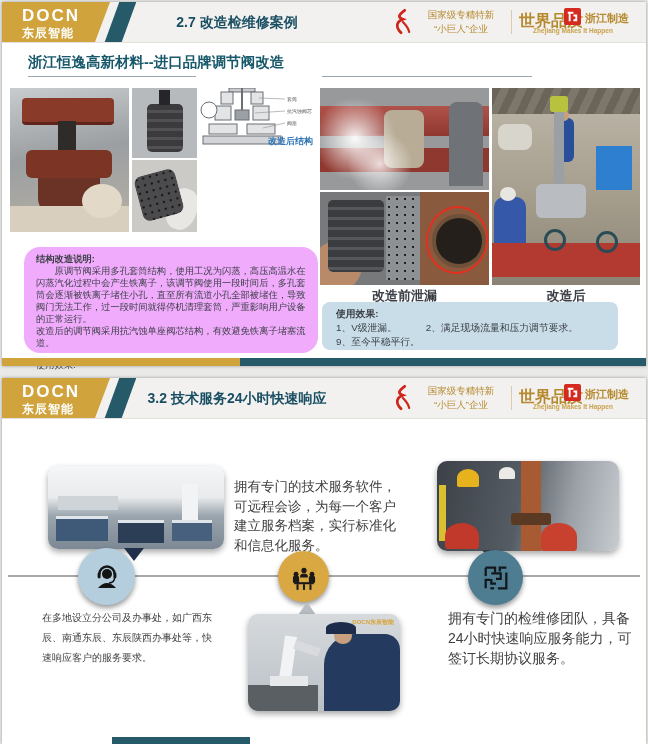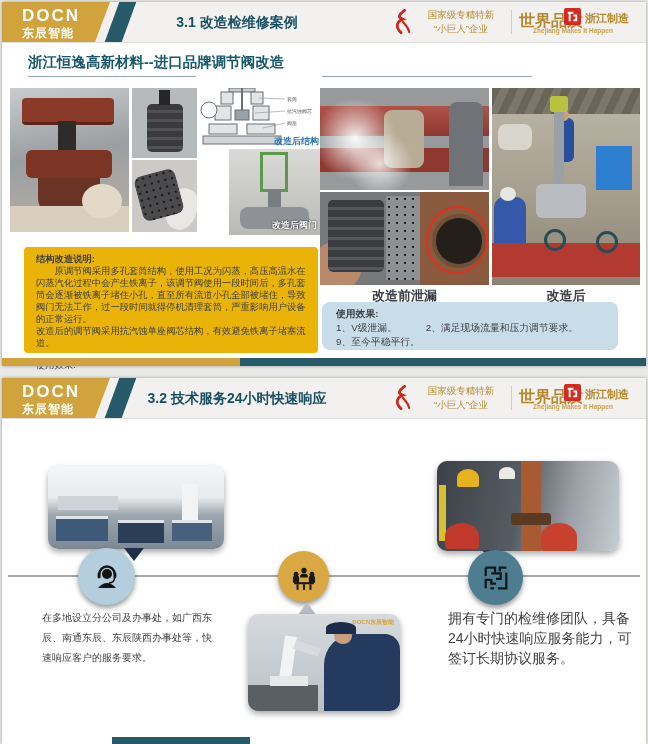--- a/index.html
+++ b/index.html
@@ -24,42 +24,42 @@
   .b2sub{position:absolute;left:515px;top:25px;width:112px;text-align:center;font-size:6.5px;font-weight:bold;color:#c9a24e;}
   .swoosh{position:absolute;left:391px;top:6px;}
   .zj{position:absolute;left:562px;top:6px;}
   .sec-title{position:absolute;font-size:14.5px;font-weight:bold;color:#17586b;}
   .sec-line{position:absolute;height:1px;background:#98a6b0;}
   .ph{position:absolute;overflow:hidden;}
   .shape{position:absolute;}
   .capw{position:absolute;font-size:9px;font-weight:bold;color:#fff;text-shadow:0 0 2px #000;}
   .capb{position:absolute;font-size:9px;font-weight:bold;color:#2e74b5;}
   .capg{position:absolute;font-size:13px;font-weight:bold;color:#3b3f46;text-align:center;}
-  .bluebox{position:absolute;background:#eab308;border-radius:4px;box-sizing:border-box;color:#3b3f46;}
+  .bluebox{position:absolute;background:#f0abfc;border-radius:16px;box-sizing:border-box;color:#3b3f46;}
   .bar{position:absolute;height:8px;top:356px;}
   .body-txt{position:absolute;color:#3f3f3f;}
   .circle{position:absolute;border-radius:50%;box-shadow:0 3px 5px rgba(0,0,0,.4);display:flex;align-items:center;justify-content:center;}
   .tail-down{position:absolute;width:0;height:0;border-left:10px solid transparent;border-right:10px solid transparent;}
   .tail-up{position:absolute;width:0;height:0;border-left:9px solid transparent;border-right:9px solid transparent;}
   .diag-label{position:absolute;font-size:5px;color:#555;}
   .wm{position:absolute;top:4px;right:6px;font-size:6px;font-weight:bold;color:#d8a43c;}
 </style>
 </head>
 <body>
 
 <div class="page">
 
   <div class="slide" id="slide1">
     <div class="hdr">
       <div class="logo-gold">
         <div class="logo-docn">DOCN</div>
         <div class="logo-cn">东辰智能</div>
       </div>
       <div class="logo-slash"></div>
-      <div class="hdr-title">3.1  改造检维修案例</div>
+      <div class="hdr-title">2.7  改造检维修案例</div>
       <svg class="swoosh" width="18" height="28" viewBox="0 0 20 30">
         <path d="M13 2 C6 7 5 10 11 12 C3 15 3 21 9 27" stroke="#cf2318" stroke-width="3" fill="none" stroke-linecap="round"></path>
         <path d="M11 15 c4 4 6 7 7 11" stroke="#cf2318" stroke-width="2.4" fill="none" stroke-linecap="round"></path>
       </svg>
       <div class="badge1">
         <div>国家级专精特新</div>
         <div>“小巨人”企业</div>
       </div>
       <div class="badge-div"></div>
       <span class="b2l">世界品质</span>
@@ -108,29 +108,23 @@
         </g>
         <g stroke="#8a8f94" stroke-width="0.6">
           <line x1="60" y1="10" x2="86" y2="11"></line>
           <line x1="56" y1="25" x2="86" y2="23"></line>
           <line x1="64" y1="40" x2="86" y2="35"></line>
         </g>
       </svg>
       <div class="diag-label" style="left:88px;top:8px;">套筒</div>
       <div class="diag-label" style="left:88px;top:20px;">抗汽蚀阀芯</div>
       <div class="diag-label" style="left:88px;top:32px;">阀座</div>
-      <div class="capb" style="right:1px;bottom:0px;">改造后结构</div>
-    </div>
-
-    <div class="ph" style="left:227px;top:147px;width:91px;height:86px;background:linear-gradient(#dadad8,#b9b9b5);">
-      <div class="shape" style="left:31px;top:3px;width:28px;height:40px;border:3px solid #5a9a4a;box-sizing:border-box;"></div>
-      <div class="shape" style="left:39px;top:40px;width:13px;height:22px;background:#7a7e82;"></div>
-      <div class="shape" style="left:11px;top:58px;width:69px;height:22px;background:#8e9296;border-radius:8px;"></div>
-      <div class="capw" style="right:3px;bottom:3px;">改造后阀门</div>
-    </div>
+      <div class="capb" style="right:7px;bottom:0px;">改造后结构</div>
+    </div>
+
 
     <div class="bluebox" style="left:22px;top:245px;width:294px;height:106px;padding:6px 12px;font-size:9.3px;line-height:12px;">
       <div style="font-weight:bold;">结构改造说明:</div>
       <div style="text-indent:2em;">原调节阀采用多孔套筒结构，使用工况为闪蒸，高压高温水在闪蒸汽化过程中会产生铁离子，该调节阀使用一段时间后，多孔套筒会逐渐被铁离子堵住小孔，直至所有流道小孔全部被堵住，导致阀门无法工作，过一段时间就得停机清理套筒，严重影响用户设备的正常运行。</div>
       <div>改造后的调节阀采用抗汽蚀单座阀芯结构，有效避免铁离子堵塞流道。</div>
       <div style="height:10px;"></div>
       <div>使用效果:</div>
     </div>
 
     <div class="sec-line" style="left:320px;top:74px;width:210px;"></div>
@@ -210,20 +204,21 @@
 
     <div class="ph" style="left:46px;top:88px;width:176px;height:83px;border-radius:10px;background:linear-gradient(#f5f6f7 0%,#e8eaec 38%,#9aa5ad 60%,#7c8894 100%);box-shadow:0 3px 6px rgba(0,0,0,.35);">
       <div class="shape" style="left:10px;top:30px;width:60px;height:14px;background:#cfd4d8;"></div>
       <div class="shape" style="right:26px;top:18px;width:16px;height:46px;background:#f2f3f4;"></div>
       <div class="shape" style="left:8px;bottom:8px;width:52px;height:22px;background:#3e5a78;border-top:3px solid #dfe5ea;"></div>
       <div class="shape" style="left:70px;bottom:6px;width:46px;height:20px;background:#2c3e55;border-top:3px solid #dfe5ea;"></div>
       <div class="shape" style="right:12px;bottom:8px;width:40px;height:18px;background:#46607e;border-top:3px solid #dfe5ea;"></div>
     </div>
     <div class="tail-down" style="left:122px;top:170px;border-top:13px solid #20304a;"></div>
 
+    <div class="body-txt" style="left:232px;top:99px;width:172px;font-size:13.5px;line-height:19.5px;">拥有专门的技术服务软件，可远程会诊，为每一个客户建立服务档案，实行标准化和信息化服务。</div>
 
     <div class="ph" style="left:435px;top:83px;width:182px;height:90px;border-radius:10px;background:linear-gradient(100deg,#3c4148,#565c63 45%,#9aa0a6 72%,#c7ccd1);box-shadow:0 3px 6px rgba(0,0,0,.35);">
       <div class="shape" style="left:2px;top:24px;width:7px;height:56px;background:#d8c030;"></div>
       <div class="shape" style="left:20px;top:8px;width:22px;height:18px;background:#e6b31e;border-radius:50% 50% 10% 10%;"></div>
       <div class="shape" style="left:62px;top:6px;width:16px;height:12px;background:#eceae6;border-radius:50% 50% 10% 10%;"></div>
       <div class="shape" style="left:84px;top:0px;width:20px;height:90px;background:#a85a32;"></div>
       <div class="shape" style="left:74px;top:52px;width:40px;height:12px;background:#5a3a22;border-radius:3px;"></div>
       <div class="shape" style="left:8px;bottom:2px;width:34px;height:26px;background:#c0392b;border-radius:50% 50% 12% 12%;"></div>
       <div class="shape" style="right:42px;bottom:0px;width:36px;height:28px;background:#c8402e;border-radius:50% 50% 12% 12%;"></div>
     </div>

